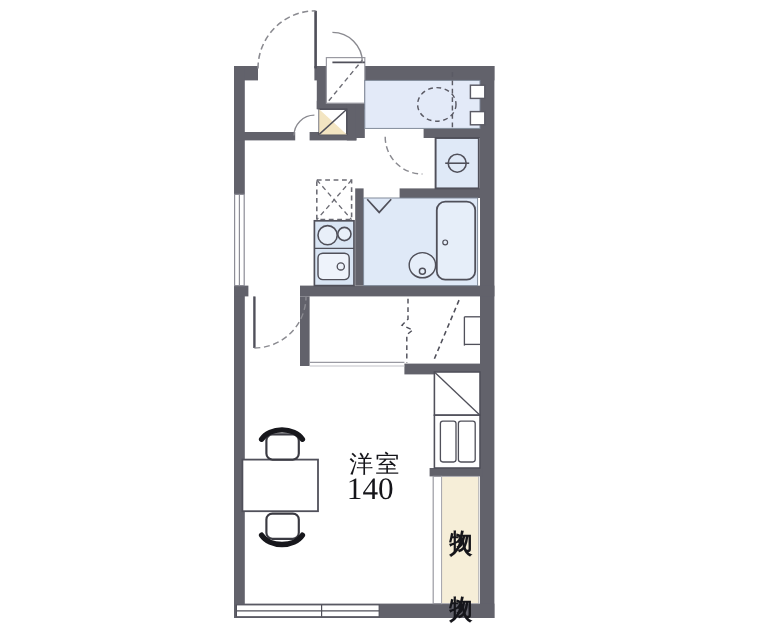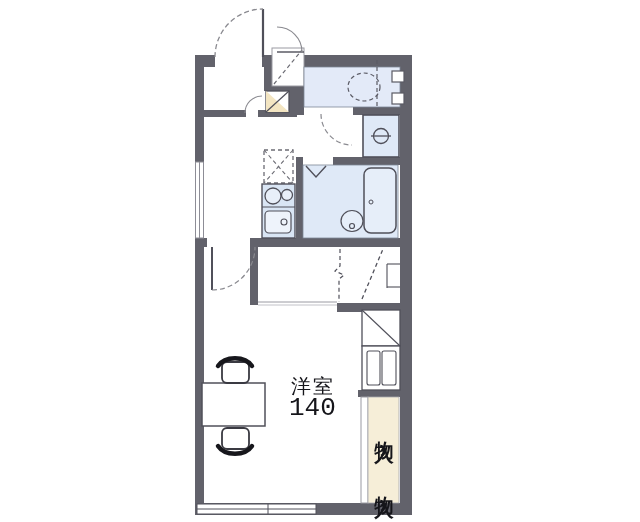--- a/index.html
+++ b/index.html
@@ -1,17 +1,17 @@
 <!DOCTYPE html>
 <html><head>
 <meta charset="utf-8">
 <style>
   html,body{margin:0;padding:0;background:#ffffff;}
   #stage{position:relative;width:640px;height:522px;background:#ffffff;overflow:hidden;
-         font-family:Liberation Mono, monospace;}
+         font-family:Liberation Serif, serif;}
   #plan-svg{position:absolute;left:0;top:0;}
   .lbl{position:absolute;color:#15151a;}
   .room-name{left:291px;top:373px;font-size:20px;letter-spacing:2px;font-weight:500;}
   .room-number{left:289px;top:393px;font-size:26px;font-weight:400;}
   .v-label{width:22px;text-align:center;font-size:19px;font-weight:600;line-height:1.2;
            writing-mode:vertical-rl;text-orientation:upright;letter-spacing:2px;}
   .v1{left:372px;top:402px;height:52px;}
   .v2{left:372px;top:457px;height:52px;}
 </style>
 </head>

